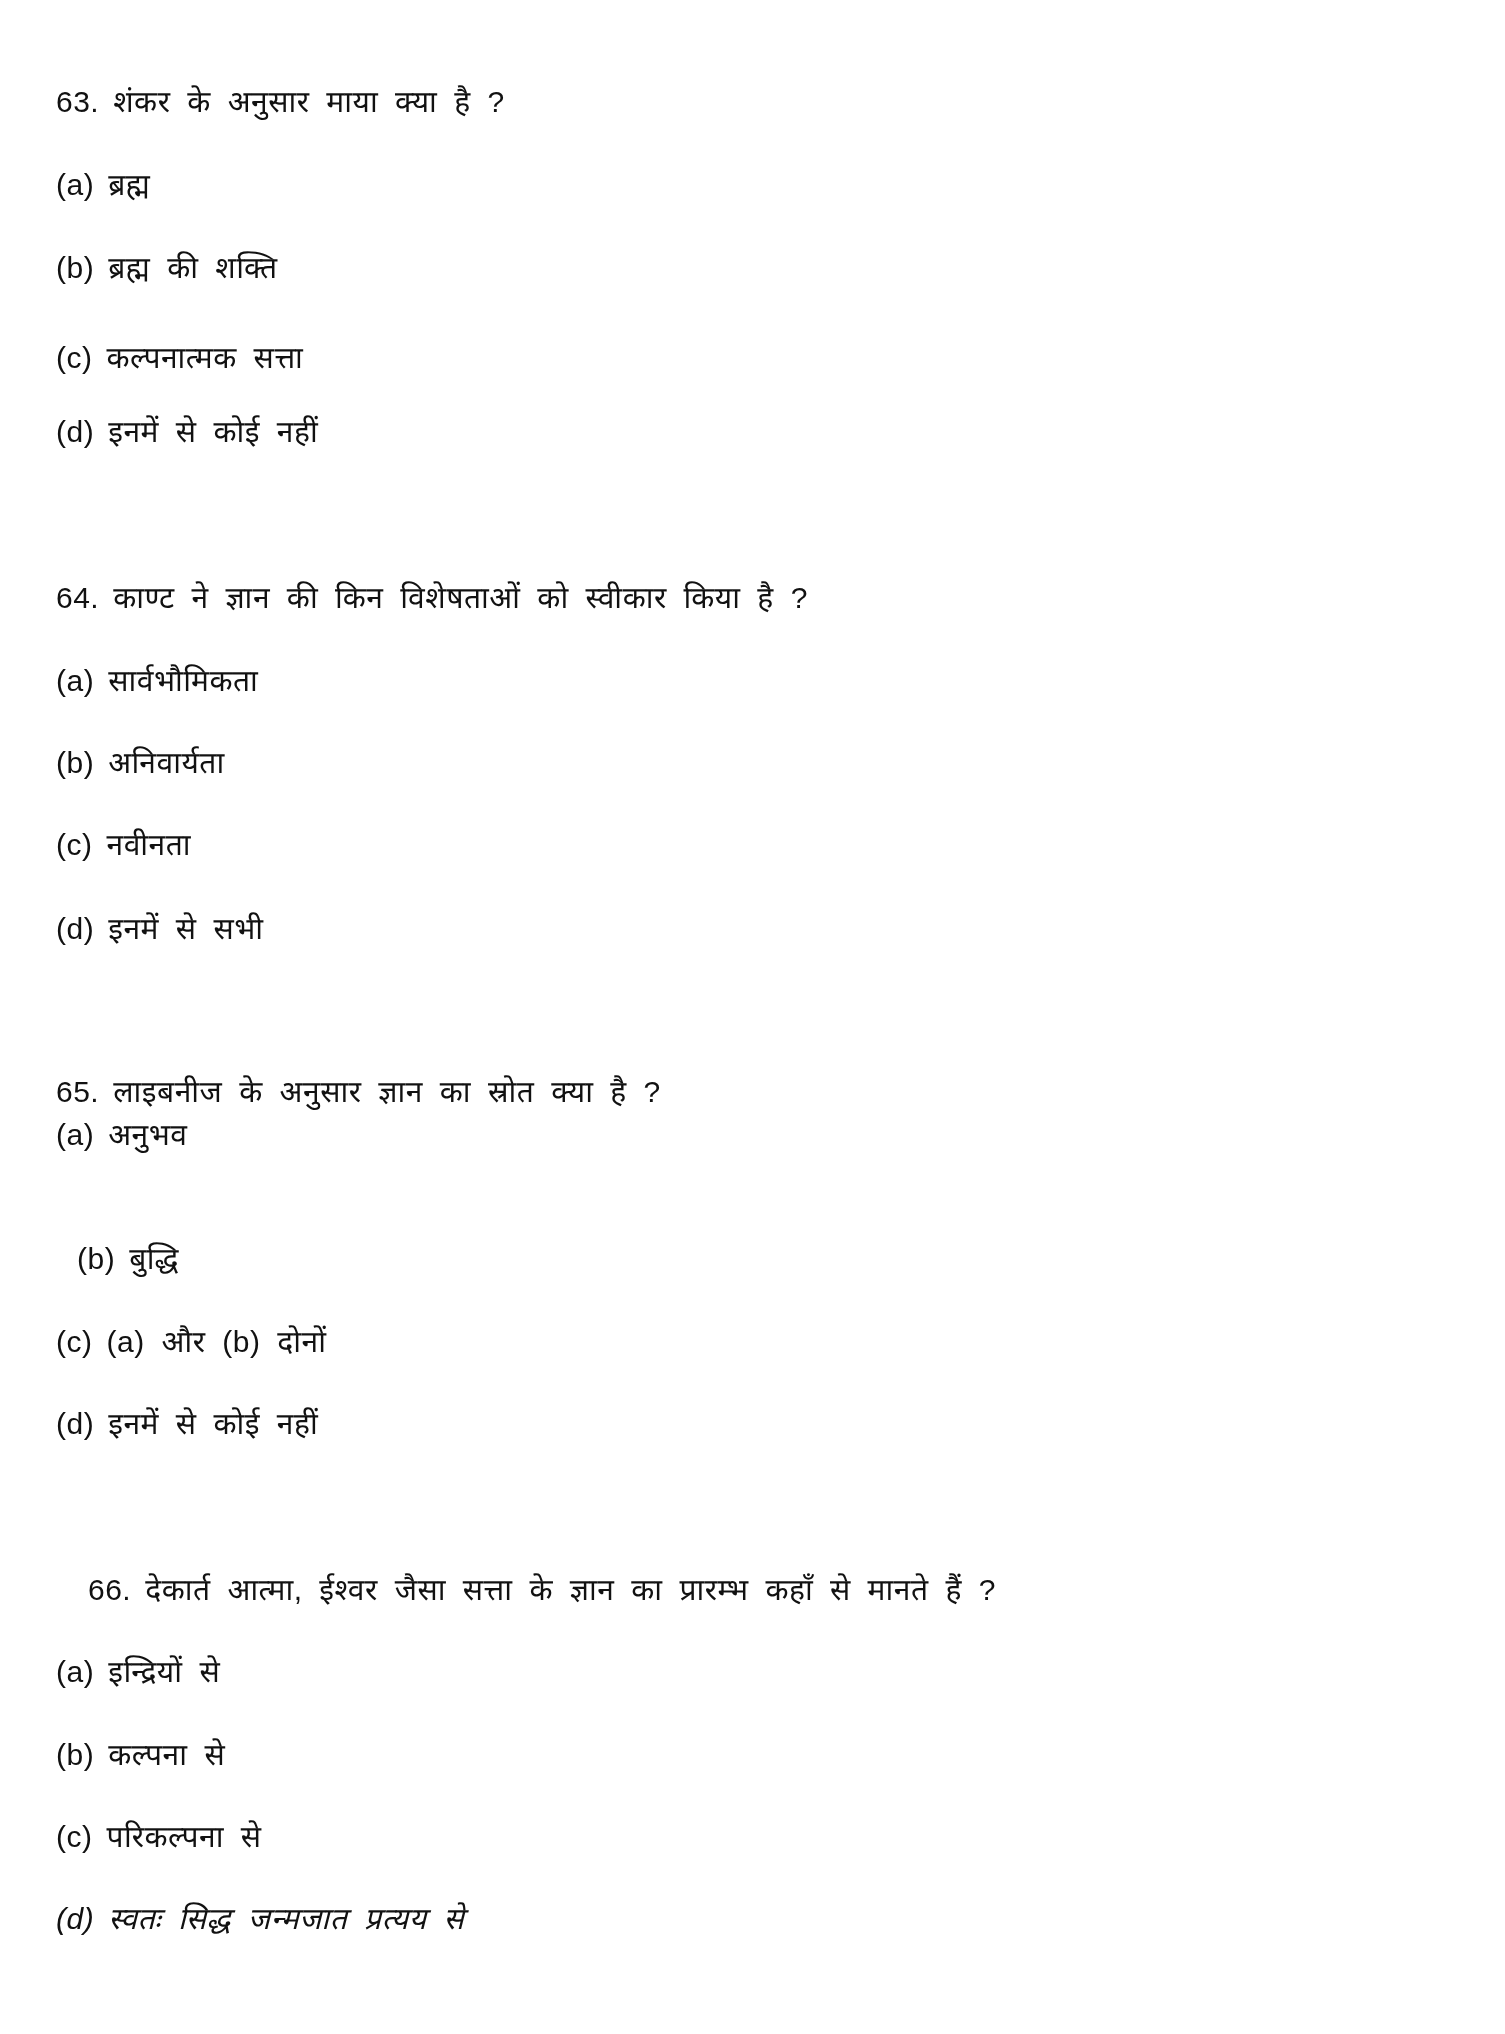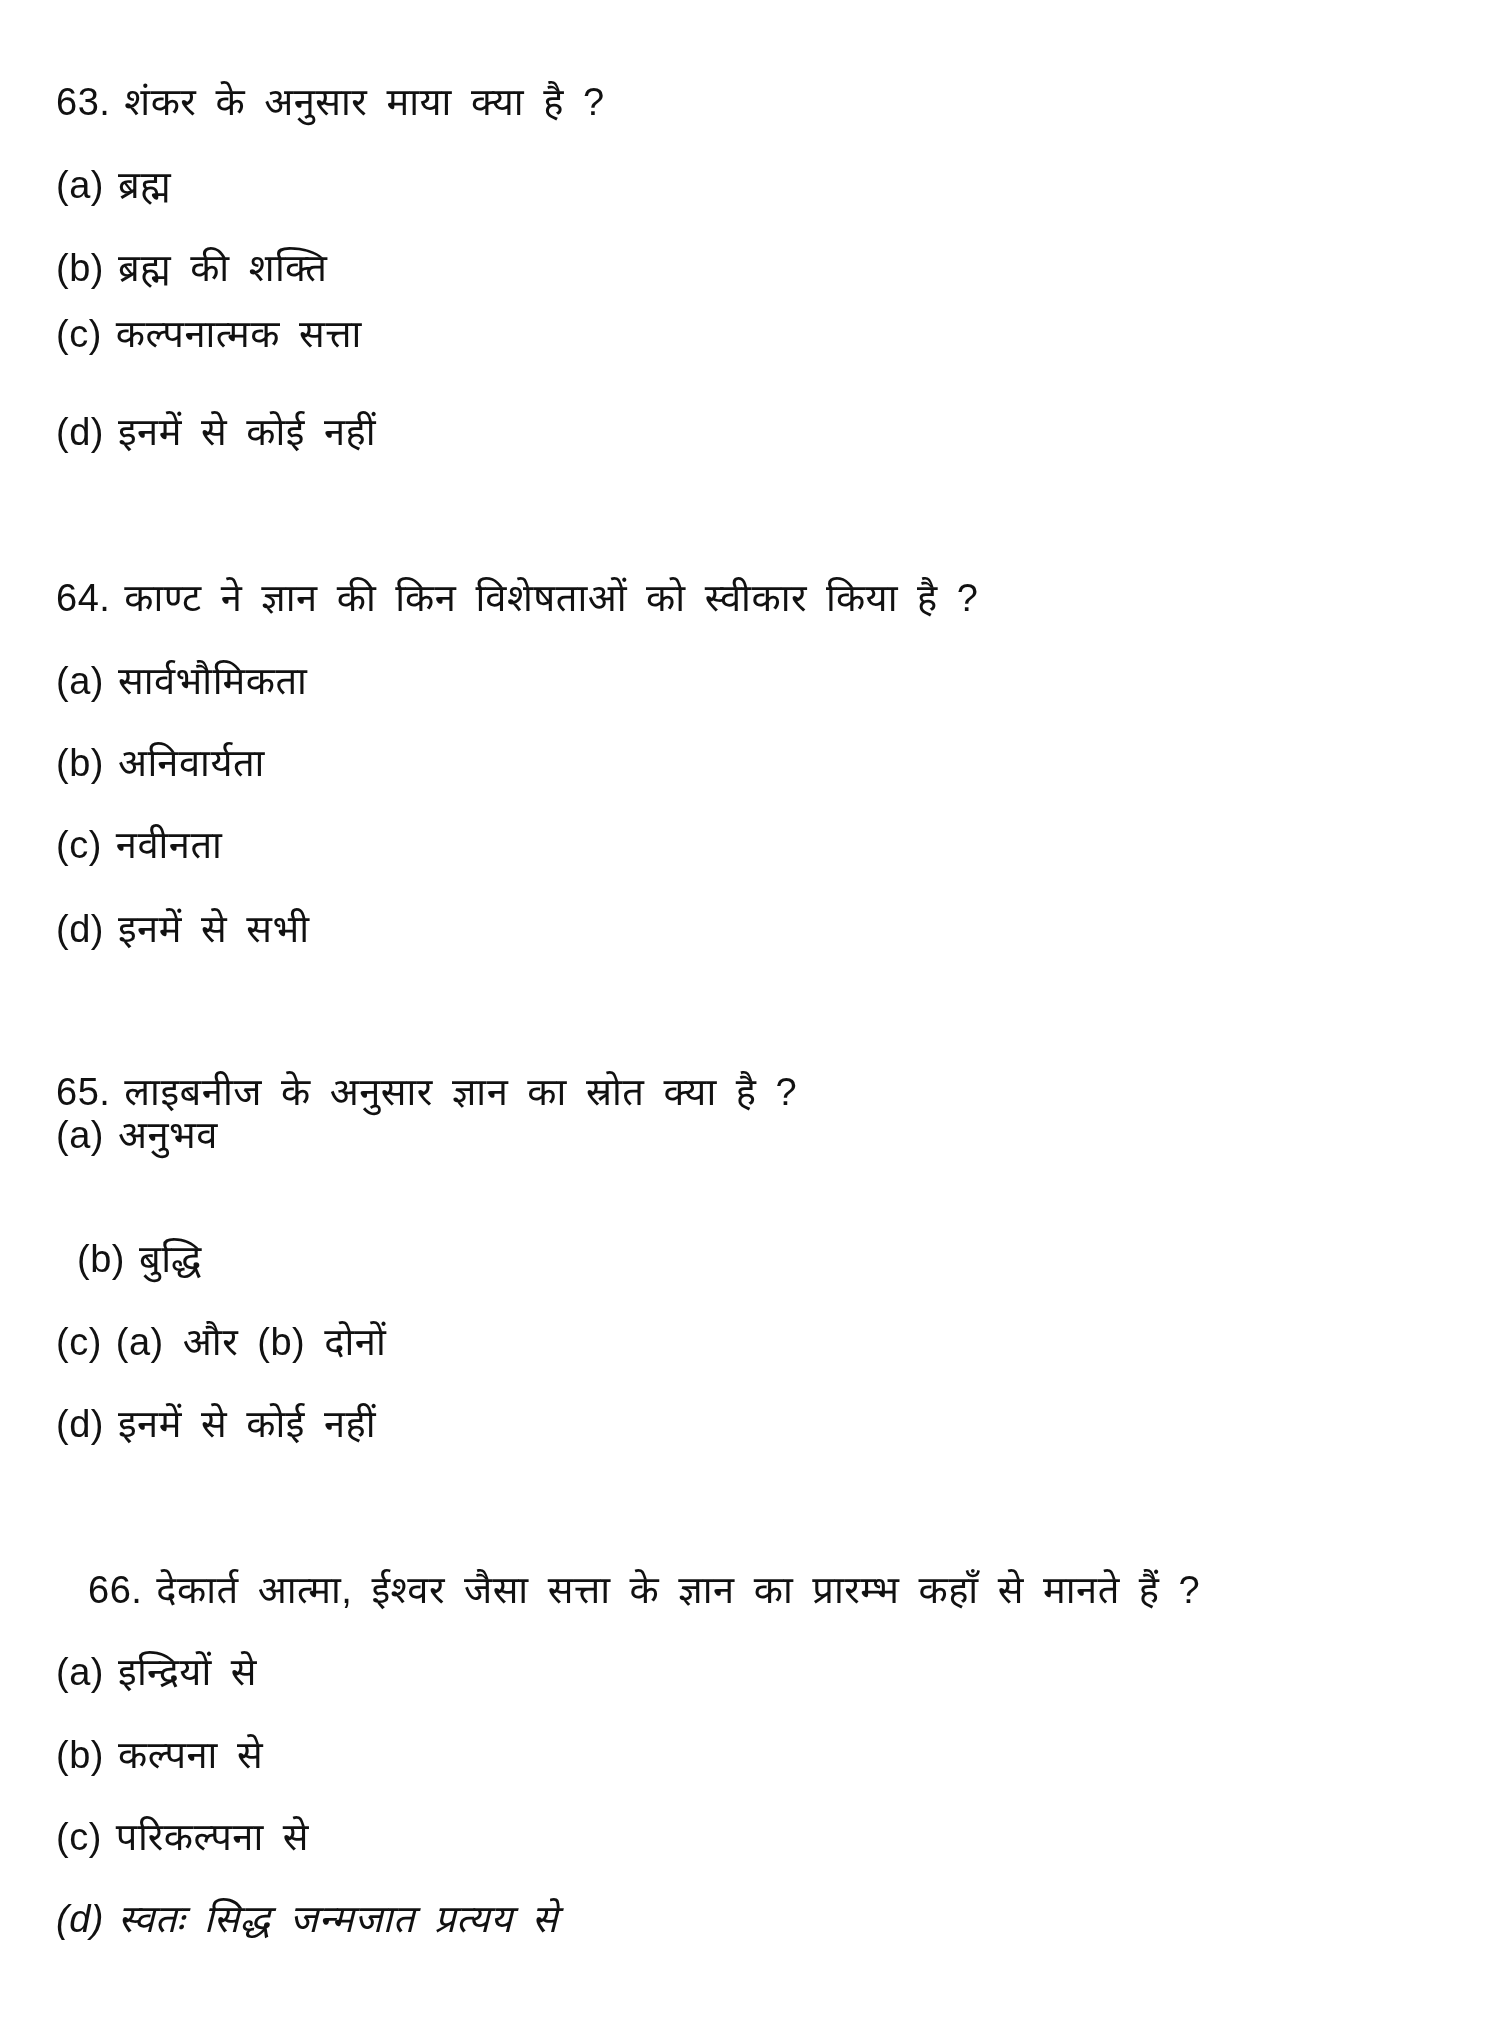--- a/index.html
+++ b/index.html
@@ -20,21 +20,21 @@
       left: 0;
       top: 0;
       width: 1505px;
       height: 2034px;
     }
     .line {
       position: absolute;
       left: 56px;
       height: 60px;
       line-height: 60px;
-      font-size: 38px;
+      font-size: 30px;
       white-space: nowrap;
       letter-spacing: 0.5px;
       word-spacing: 8px;
     }
     .qnum, .olabel {
       display: inline-block;
       margin-right: 14px;
     }
     .qtext, .otext {
       display: inline-block;
@@ -48,21 +48,21 @@
   <div>
     <div class="line" style="top:72px;">
       <span class="qnum">63.</span><span class="qtext">शंकर के अनुसार माया क्या है ?</span>
     </div>
     <div class="line" style="top:155px;text-align:center;">
       <span class="olabel">(a)</span><span class="otext">ब्रह्म</span>
     </div>
     <div class="line" style="top:238px;">
       <span class="olabel">(b)</span><span class="otext">ब्रह्म की शक्ति</span>
     </div>
-    <div class="line" style="top:304px;">
+    <div class="line" style="top:328px;">
       <span class="olabel">(c)</span><span class="otext">कल्पनात्मक सत्ता</span>
     </div>
     <div class="line" style="top:402px;">
       <span class="olabel">(d)</span><span class="otext">इनमें से कोई नहीं</span>
     </div>
   </div>
 
   <div>
     <div class="line" style="top:568px;">
       <span class="qnum">64.</span><span class="qtext">काण्ट ने ज्ञान की किन विशेषताओं को स्वीकार किया है ?</span>

